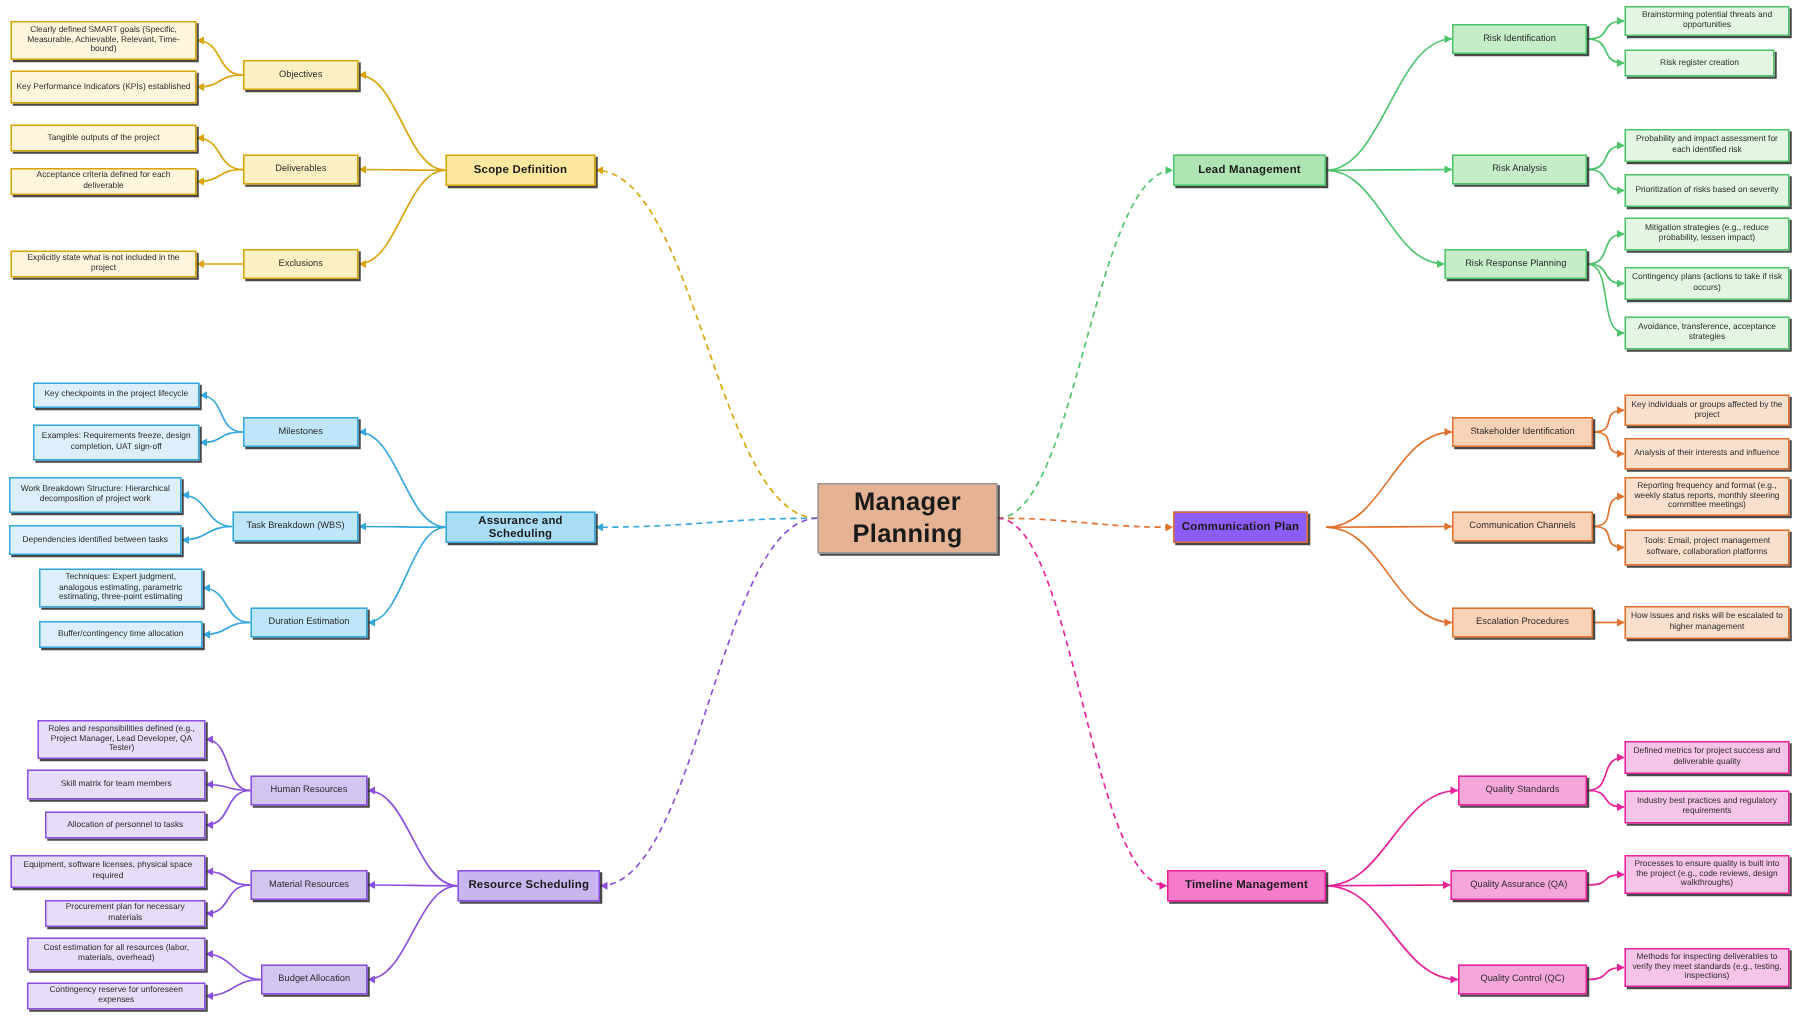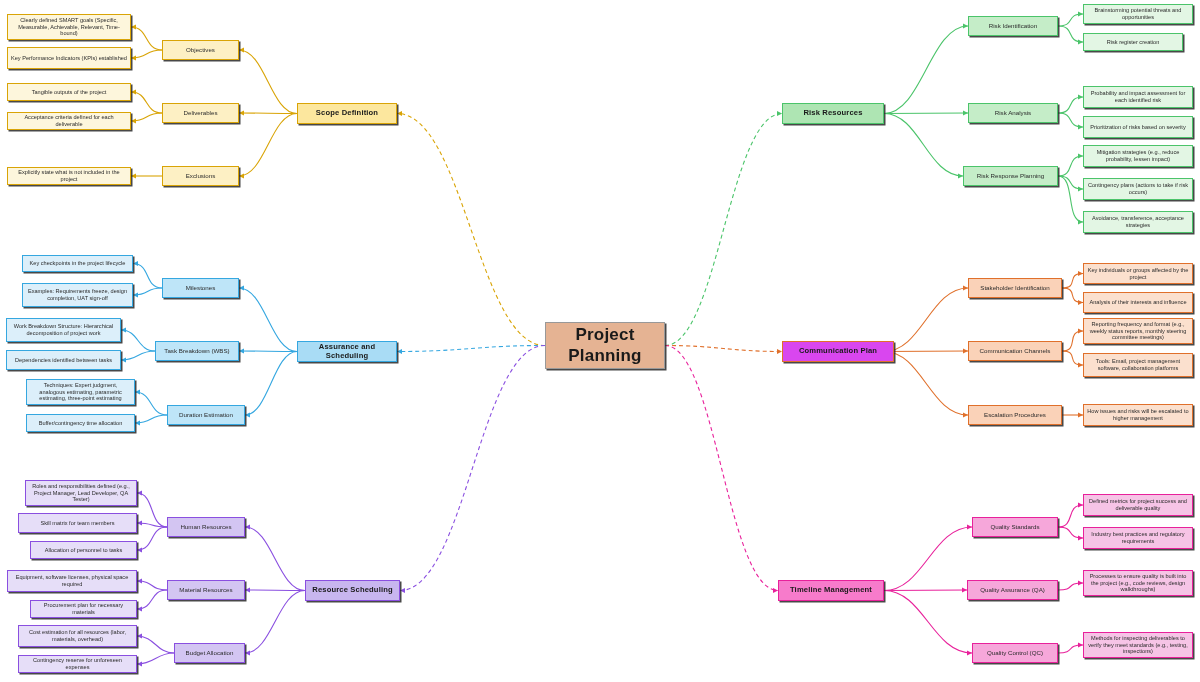--- a/index.html
+++ b/index.html
@@ -271,21 +271,21 @@
       <div class="node sub" style="left: 174px; top: 643px; width: 71px; height: 20px; background: rgb(211, 197, 242); border-color: rgb(138, 79, 224);">
         <span>Budget Allocation</span>
       </div>
       <div class="node leaf" style="left: 18px; top: 625px; width: 119px; height: 22px; background: rgb(230, 222, 248); border-color: rgb(138, 79, 224);">
         <span>Cost estimation for all resources (labor, materials, overhead)</span>
       </div>
       <div class="node leaf" style="left: 18px; top: 655px; width: 119px; height: 18px; background: rgb(230, 222, 248); border-color: rgb(138, 79, 224);">
         <span>Contingency reserve for unforeseen expenses</span>
       </div>
       <div class="node branch" style="left: 782px; top: 103px; width: 102px; height: 21px; background: rgb(174, 229, 179); border-color: rgb(75, 196, 106);">
-        <span>Risk Resources</span>
+        <span>Lead Management</span>
       </div>
       <div class="node sub" style="left: 968px; top: 16px; width: 90px; height: 20px; background: rgb(197, 237, 200); border-color: rgb(75, 196, 106);">
         <span>Risk Identification</span>
       </div>
       <div class="node leaf" style="left: 1083px; top: 4px; width: 110px; height: 20px; background: rgb(227, 246, 228); border-color: rgb(75, 196, 106);">
         <span>Brainstorming potential threats and opportunities</span>
       </div>
       <div class="node leaf" style="left: 1083px; top: 33px; width: 100px; height: 18px; background: rgb(227, 246, 228); border-color: rgb(75, 196, 106);">
         <span>Risk register creation</span>
       </div>
@@ -303,21 +303,21 @@
       </div>
       <div class="node leaf" style="left: 1083px; top: 145px; width: 110px; height: 22px; background: rgb(227, 246, 228); border-color: rgb(75, 196, 106);">
         <span>Mitigation strategies (e.g., reduce probability, lessen impact)</span>
       </div>
       <div class="node leaf" style="left: 1083px; top: 178px; width: 110px; height: 22px; background: rgb(227, 246, 228); border-color: rgb(75, 196, 106);">
         <span>Contingency plans (actions to take if risk occurs)</span>
       </div>
       <div class="node leaf" style="left: 1083px; top: 211px; width: 110px; height: 22px; background: rgb(227, 246, 228); border-color: rgb(75, 196, 106);">
         <span>Avoidance, transference, acceptance strategies</span>
       </div>
-      <div class="node branch" style="left: 782px; top: 341px; width: 112px; height: 21px; background: #d946ef; border-color: rgb(224, 112, 43);">
+      <div class="node branch" style="left: 782px; top: 341px; width: 90px; height: 21px; background: #8b5cf6; border-color: rgb(224, 112, 43);">
         <span>Communication Plan</span>
       </div>
       <div class="node sub" style="left: 968px; top: 278px; width: 94px; height: 20px; background: rgb(250, 210, 184); border-color: rgb(224, 112, 43);">
         <span>Stakeholder Identification</span>
       </div>
       <div class="node leaf" style="left: 1083px; top: 263px; width: 110px; height: 21px; background: rgb(251, 224, 206); border-color: rgb(224, 112, 43);">
         <span>Key individuals or groups affected by the project</span>
       </div>
       <div class="node leaf" style="left: 1083px; top: 292px; width: 110px; height: 21px; background: rgb(251, 224, 206); border-color: rgb(224, 112, 43);">
         <span>Analysis of their interests and influence</span>
@@ -355,16 +355,16 @@
       <div class="node leaf" style="left: 1083px; top: 570px; width: 110px; height: 26px; background: rgb(246, 196, 230); border-color: rgb(232, 33, 155);">
         <span>Processes to ensure quality is built into the project (e.g., code reviews, design walkthroughs)</span>
       </div>
       <div class="node sub" style="left: 972px; top: 643px; width: 86px; height: 20px; background: rgb(246, 167, 218); border-color: rgb(232, 33, 155);">
         <span>Quality Control (QC)</span>
       </div>
       <div class="node leaf" style="left: 1083px; top: 632px; width: 110px; height: 26px; background: rgb(246, 196, 230); border-color: rgb(232, 33, 155);">
         <span>Methods for inspecting deliverables to verify they meet standards (e.g., testing, inspections)</span>
       </div>
       <div class="node central" style="left: 545px; top: 322px; width: 120px; height: 47px; background: rgb(229, 179, 147); border-color: rgb(153, 153, 153); z-index: 5;">
-        <span>Project Planning</span>
+        <span>Manager Planning</span>
       </div>
     </div>
 </div>
 
 </body></html>

